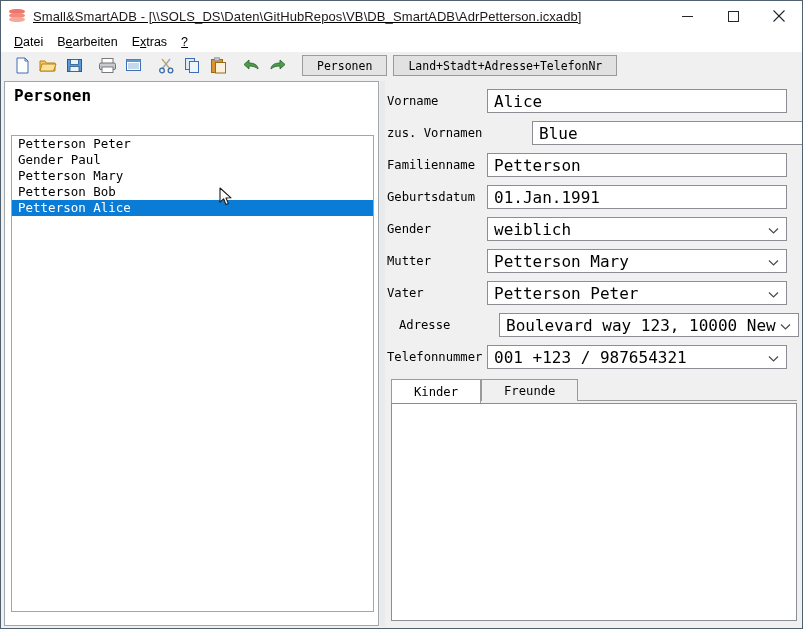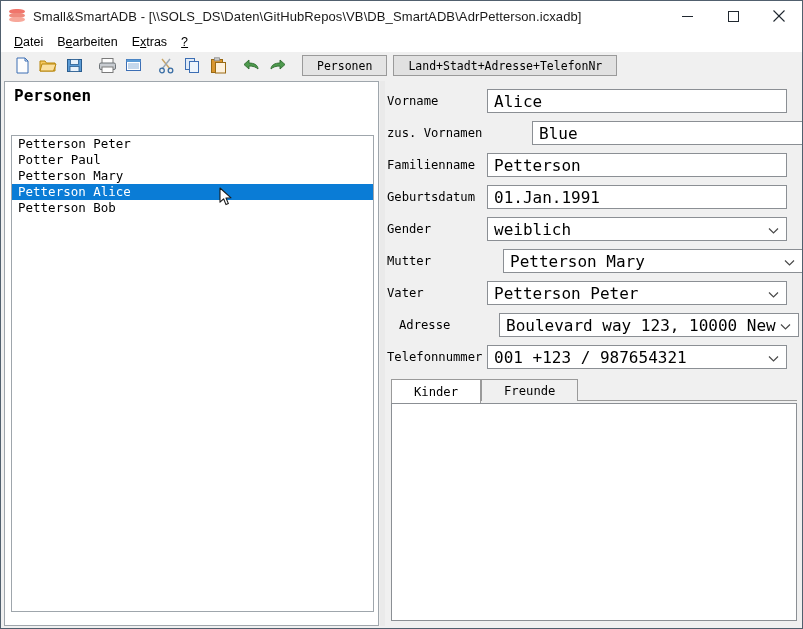--- a/index.html
+++ b/index.html
@@ -16,21 +16,21 @@
     background: #f0f0f0;
     border: 1px solid #51606e;
     overflow: hidden;
   }
 
   
   .titlebar {
     position: absolute; left: 0; top: 0;
     width: 801px; height: 30px;
     background: #ffffff;
-    display: flex; align-items: center;
+    display: flex; align-items: center; text-decoration: underline;
   }
   .title-icon {
     width: 16px; height: 16px;
     margin-left: 8px; margin-right: 8px;
     position: relative;
     flex: none;
   }
   .db-cyl { position: absolute; left: 0; width: 16px; border-radius: 50% / 3px; }
   .db1 { top: 1px;  height: 5px; background: #f0756b; }
   .db2 { top: 5px;  height: 5px; background: #ef8a7d; }
@@ -404,24 +404,24 @@
             <line x1="6" y1="10" x2="2" y2="14.5" stroke="#b98a2e" stroke-width="2.6" stroke-linecap="round"></line>
           </svg>
       </div>
       <div class="searchbox">
         <span style="color:#333;">Suche</span>
       </div>
     </div>
 
     <div class="listbox">
       <div class="litem">Petterson Peter</div>
-      <div class="litem">Potter Paul</div>
+      <div class="litem">Gender Paul</div>
       <div class="litem">Petterson Mary</div>
+      <div class="litem">Petterson Bob</div>
       <div class="litem sel">Petterson Alice</div>
-      <div class="litem">Petterson Bob</div>
     </div>
   </div>
 
   <div class="splitter"></div>
 
   <div class="rightpane">
 
     <div class="frow" style="top:8px;">
       <div class="flabel">Vorname</div>
       <div class="finput">
@@ -455,21 +455,21 @@
       <div class="finput">
         <span class="txt">weiblich</span>
         <span class="caret-dn">
           <svg width="11" height="7" viewBox="0 0 11 7">
               <path d="M1 1l4.5 4.5L10 1" fill="none" stroke="#4a4a4a" stroke-width="1.2"></path>
             </svg>
         </span>
       </div>
     </div>
 
-    <div class="frow" style="top:168px;gap:16px;">
+    <div class="frow" style="top:168px;">
       <div class="flabel">Mutter</div>
       <div class="finput">
         <span class="txt">Petterson Mary</span>
         <span class="caret-dn">
           <svg width="11" height="7" viewBox="0 0 11 7">
               <path d="M1 1l4.5 4.5L10 1" fill="none" stroke="#4a4a4a" stroke-width="1.2"></path>
             </svg>
         </span>
       </div>
     </div>

